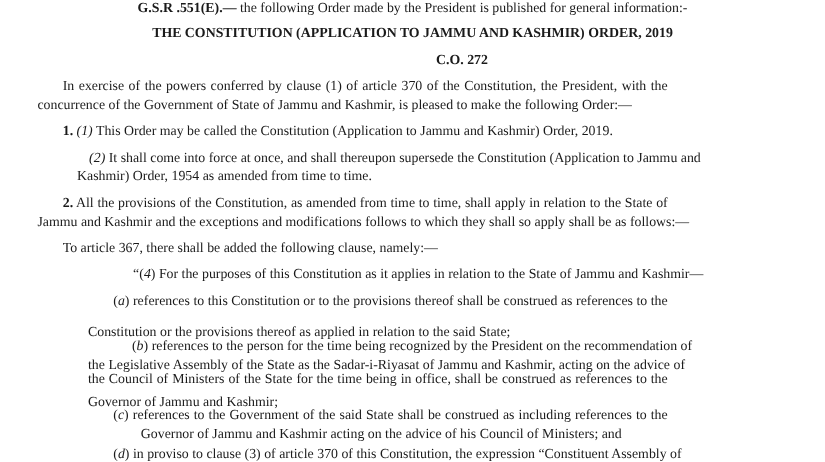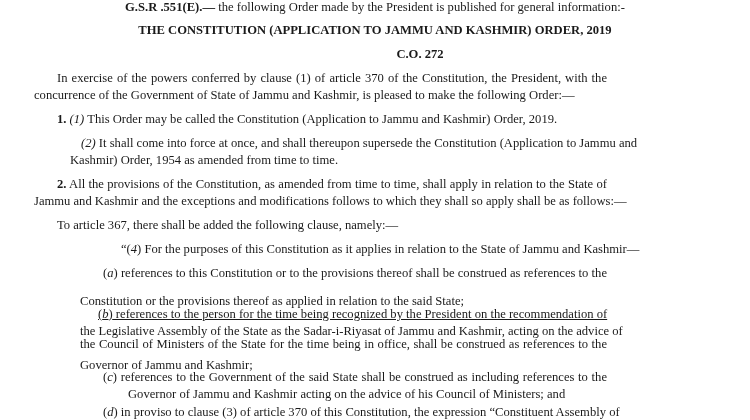--- a/index.html
+++ b/index.html
@@ -48,21 +48,21 @@
 
   <div class="line" style="top:242px;left:81px;margin-left:40px;">
     <span>“(</span><i>4</i><span>) For the purposes of this Constitution as it applies in relation to the State of Jammu and Kashmir—</span>
   </div>
 
   <div class="line just" style="top:266px;left:103px;width:504px;">
     (<i>a</i>)<span> references to this Constitution or to the provisions thereof shall be construed as references to the</span>
   </div>
   <div class="line" style="top:283px;left:80px;margin-top:11px;">Constitution or the provisions thereof as applied in relation to the said State;</div>
 
-  <div class="line just" style="top:307px;left:98px;width:504px;text-decoration:underline;">
+  <div class="line just" style="top:307px;left:120px;width:504px;">
     (<i>b</i>)<span> references to the person for the time being recognized by the President on the recommendation of</span>
   </div>
   <div class="line just" style="top:324px;left:80px;width:527px;">the Legislative Assembly of the State as the Sadar-i-Riyasat of Jammu and Kashmir, acting on the advice of</div>
   <div class="line just" style="top:337px;left:80px;width:527px;">the Council of Ministers of the State for the time being in office, shall be construed as references to the</div>
   <div class="line" style="top:358px;left:80px;">Governor of Jammu and Kashmir;</div>
 
   <div class="line just" style="top:370px;left:103px;width:504px;">
     (<i>c</i>)<span> references to the Government of the said State shall be construed as including references to the</span>
   </div>
   <div class="line" style="top:387px;left:80px;margin-left:48px;">Governor of Jammu and Kashmir acting on the advice of his Council of Ministers; and</div>

